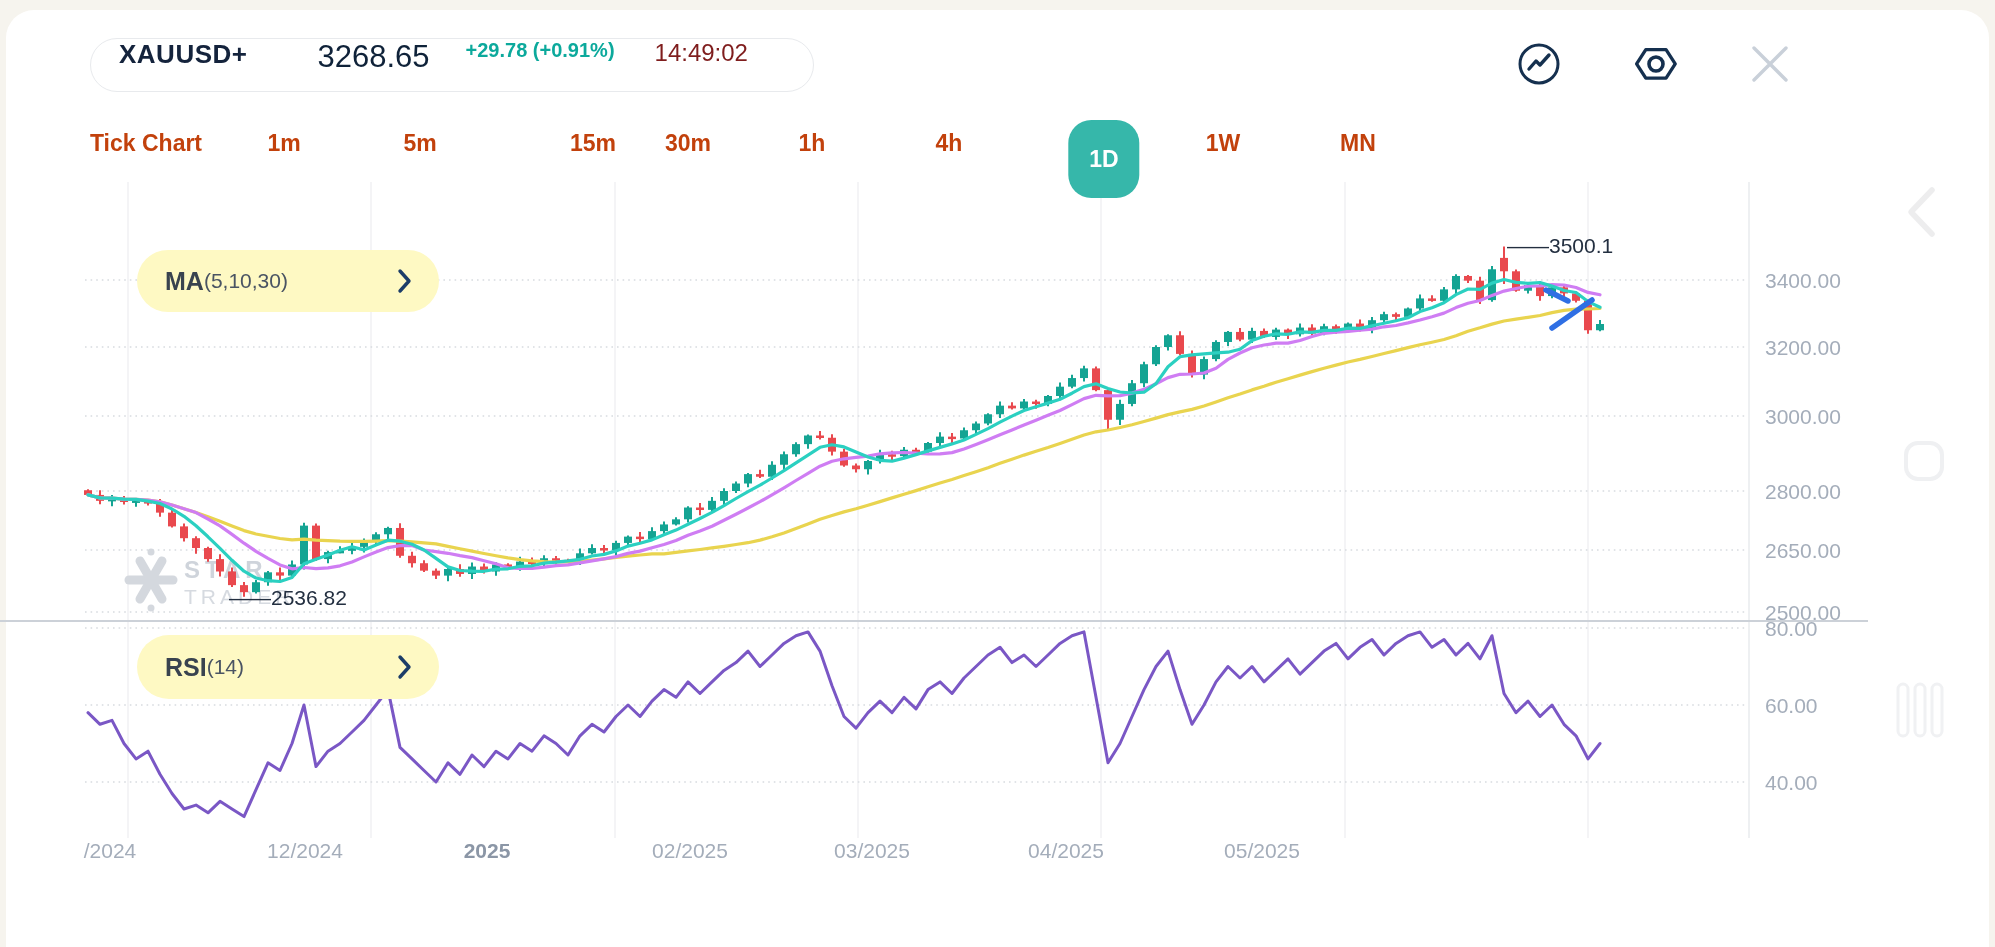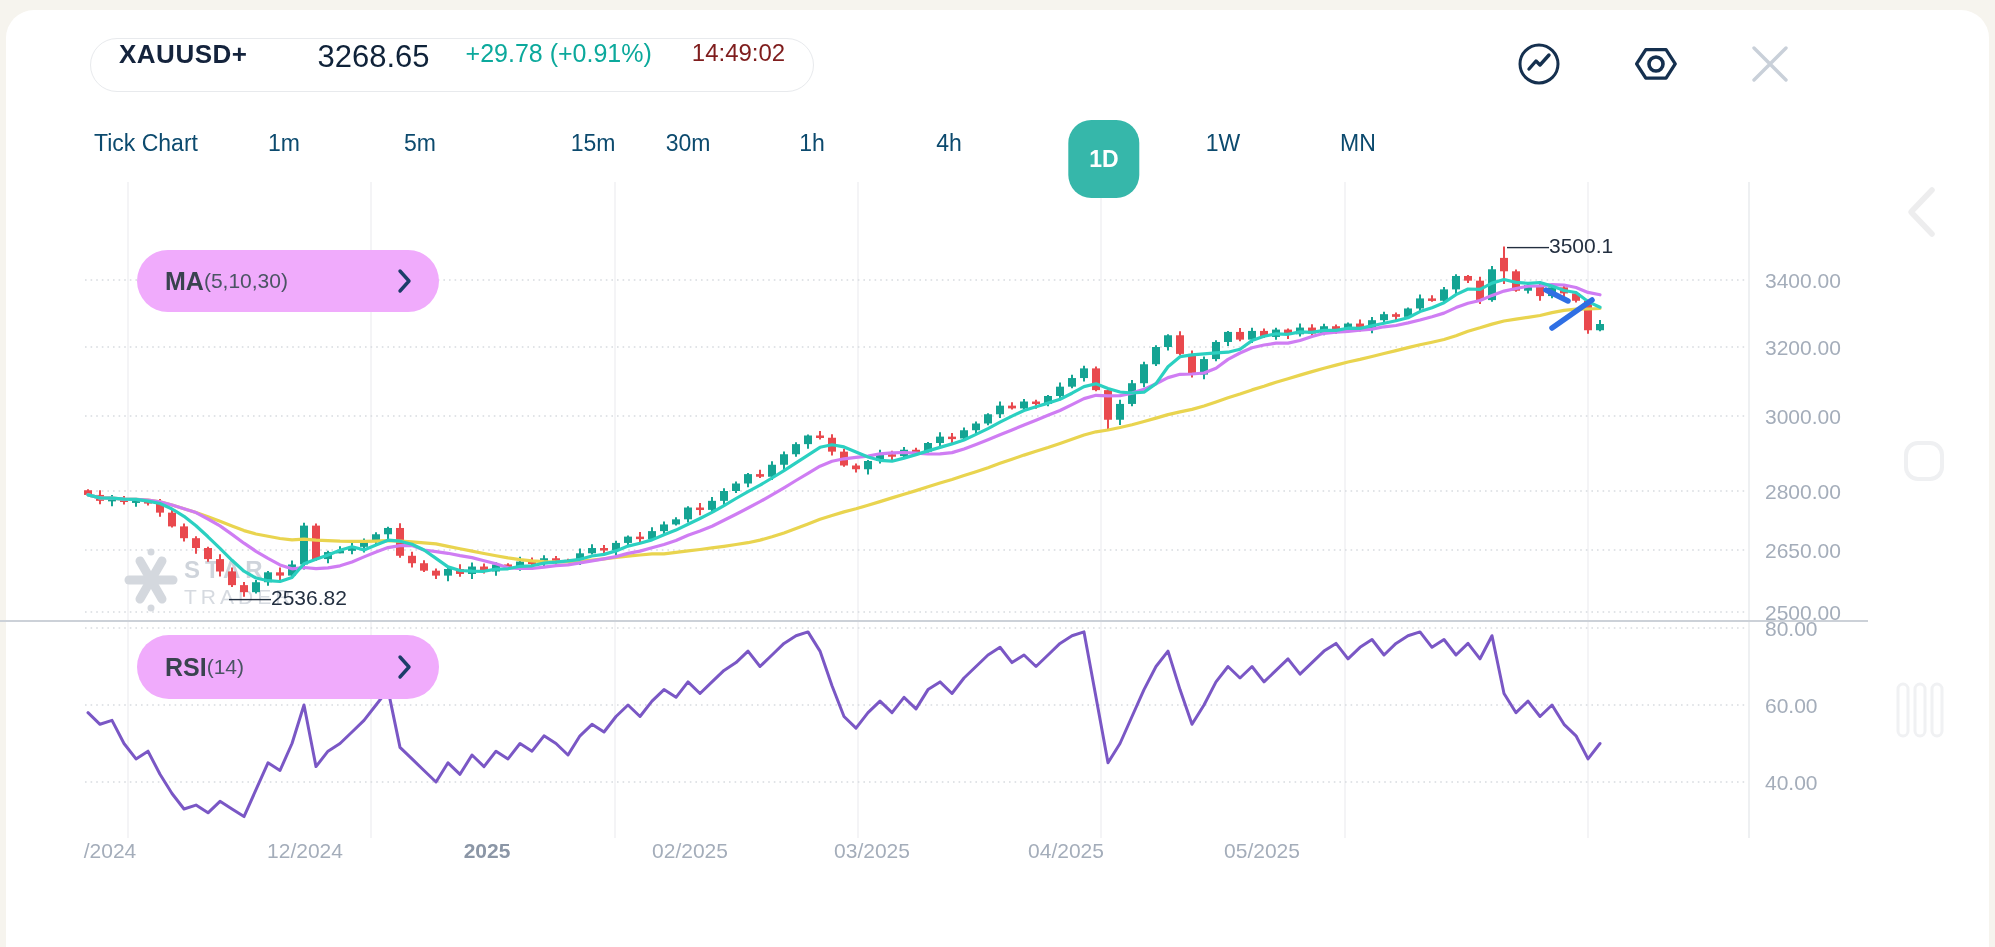--- a/index.html
+++ b/index.html
@@ -4,31 +4,31 @@
 <style>
   html,body{margin:0;padding:0;background:#f6f4ee;font-family:"Liberation Sans",sans-serif;}
   #stage{position:relative;width:1995px;height:947px;background:#f6f4ee;overflow:hidden;}
   #card{position:absolute;left:6px;top:10px;width:1983px;height:937px;background:#ffffff;border-radius:28px 28px 0 0;}
 
   
   #symbol-pill{position:absolute;left:90px;top:38px;width:722px;height:52px;background:#fff;
     border:1.5px solid #e8eaed;border-radius:27px;display:flex;align-items:flex-start;z-index:5;}
   .sym{font-size:26px;font-weight:bold;color:#14233c;margin-left:28px;letter-spacing:.5px;}
   .price{font-size:31px;font-weight:normal;color:#0f2239;margin-left:70px;}
-  .chg{font-size:25px;font-weight:normal;color:#0ca99c;margin-left:36px;}
+  .chg{font-size:20px;font-weight:bold;color:#0ca99c;margin-left:36px;}
   .time{font-size:24px;color:#7f1d1d;margin-left:40px;}
   .hicon{position:absolute;top:40px;width:48px;height:48px;z-index:5;cursor:pointer;}
 
   
   .tab{position:absolute;top:120px;height:46px;line-height:46px;transform:translateX(-50%);
-    font-size:23px;color:#0c4a6e;white-space:nowrap;z-index:5;cursor:pointer;}
+    font-size:23px;color:#c2410c;white-space:nowrap;z-index:5;cursor:pointer;font-weight:bold;}
   .tab.sel{background:#36b7aa;color:#ffffff;font-weight:bold;padding:16px 21px;border-radius:23px;}
 
   
-  .badge{position:absolute;left:137px;background:#f0abfc;border-radius:32px;display:flex;
+  .badge{position:absolute;left:137px;background:#fef9c3;border-radius:32px;display:flex;
     align-items:center;z-index:6;cursor:pointer;}
   #ma-badge{top:250px;width:302px;height:62px;}
   #rsi-badge{top:635px;width:302px;height:64px;}
   .bname{font-size:25px;font-weight:bold;color:#39434f;margin-left:28px;}
   .bparam{font-size:21px;color:#4a5463;}
   .bchev{margin-left:auto;margin-right:26px;display:flex;}
 
   #chart-svg{position:absolute;left:0;top:0;z-index:2;}
   .rsicon{position:absolute;z-index:4;cursor:pointer;}
 </style>

